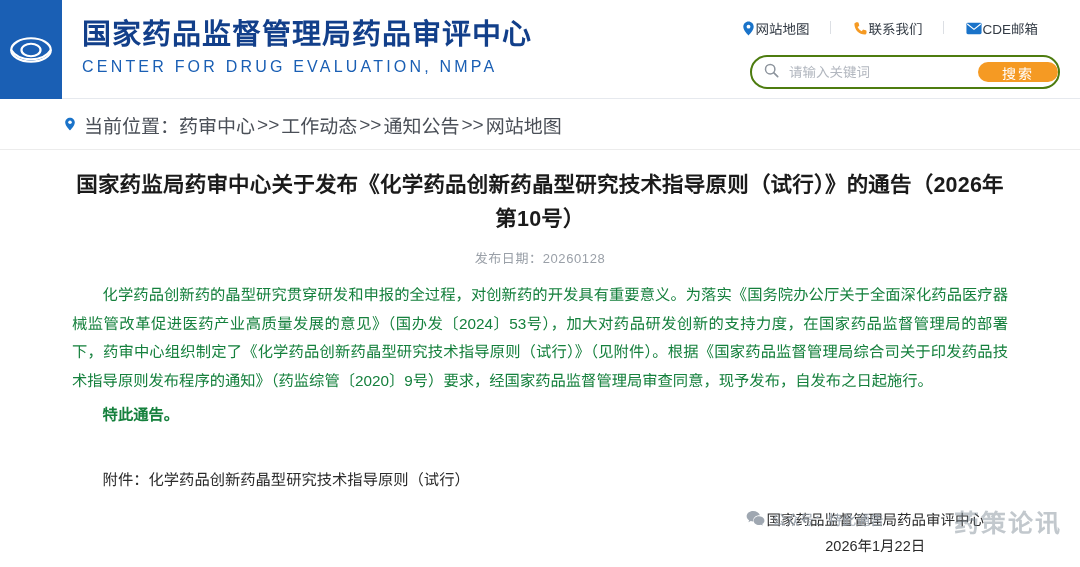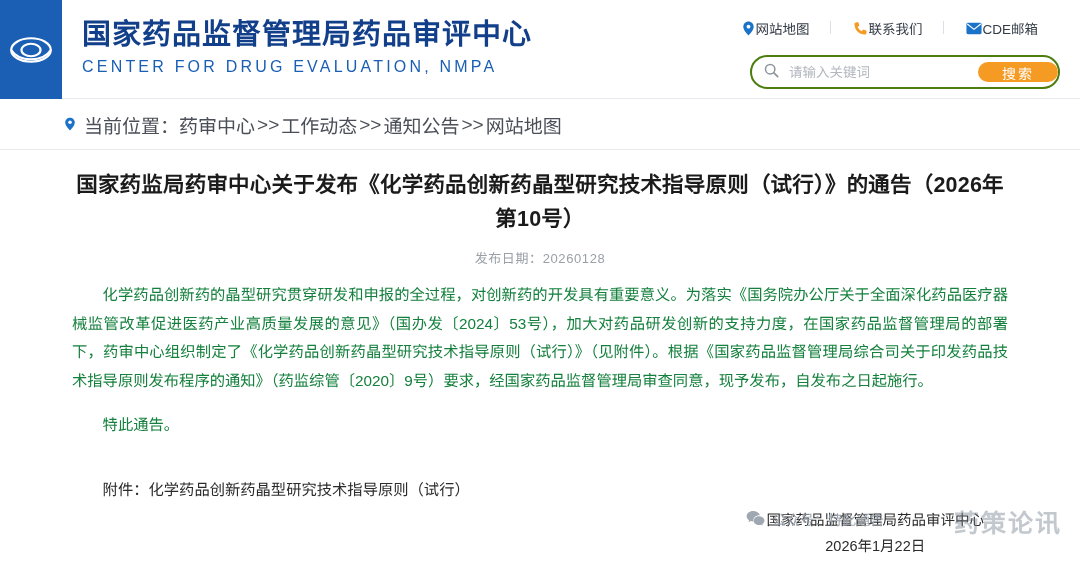--- a/index.html
+++ b/index.html
@@ -164,21 +164,21 @@
     margin-top: 14px;
     font-size: 15.3px;
     color: #15803d;
     line-height: 28.6px;
     text-align: justify;
   }
   .art-body p {
     margin: 0 0 0 0;
     text-indent: 2em;
   }
-  .art-body p + p { margin-top: 16px; }
+  .art-body p + p { margin-top: 6px; font-weight: bold; }
   .art-attach {
     margin-top: 36px;
     font-size: 15.3px;
     color: #2b2b2b;
     line-height: 28px;
     text-indent: 2em;
   }
 
   
   .signature {

